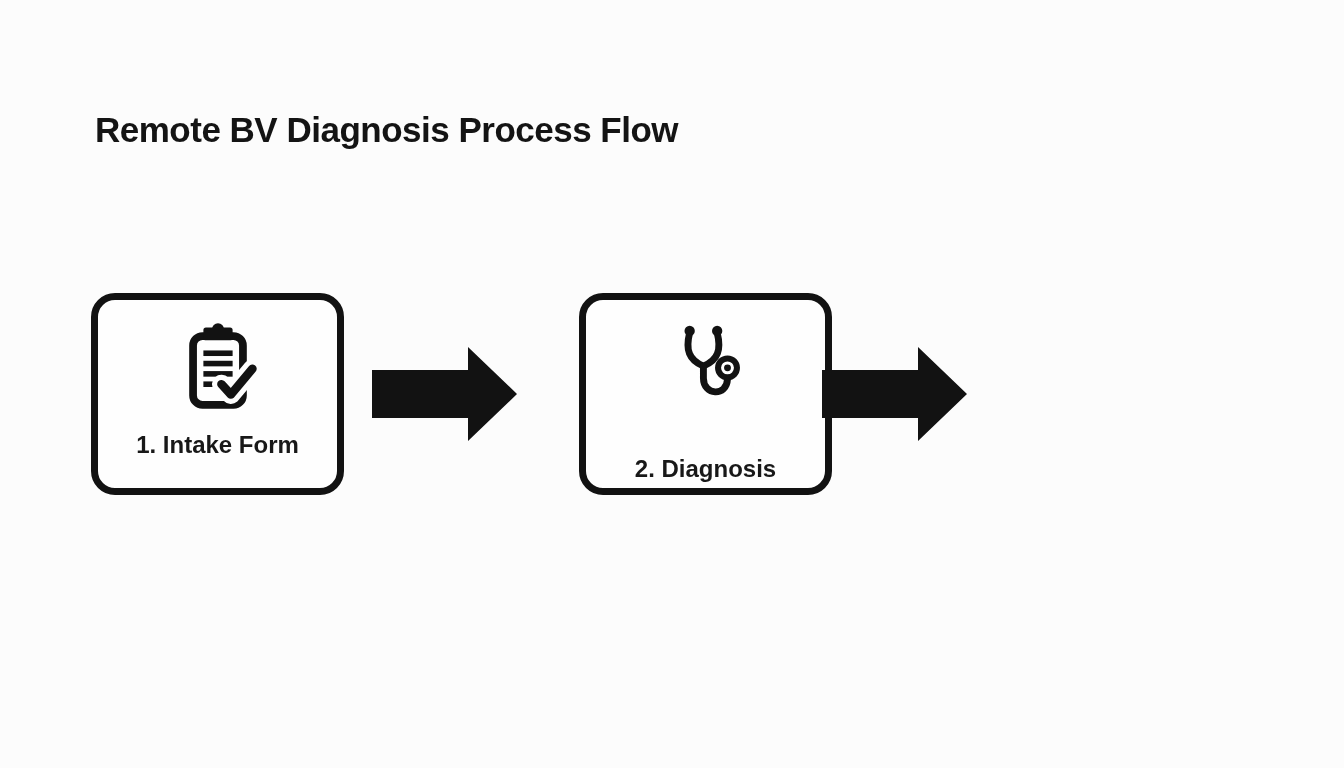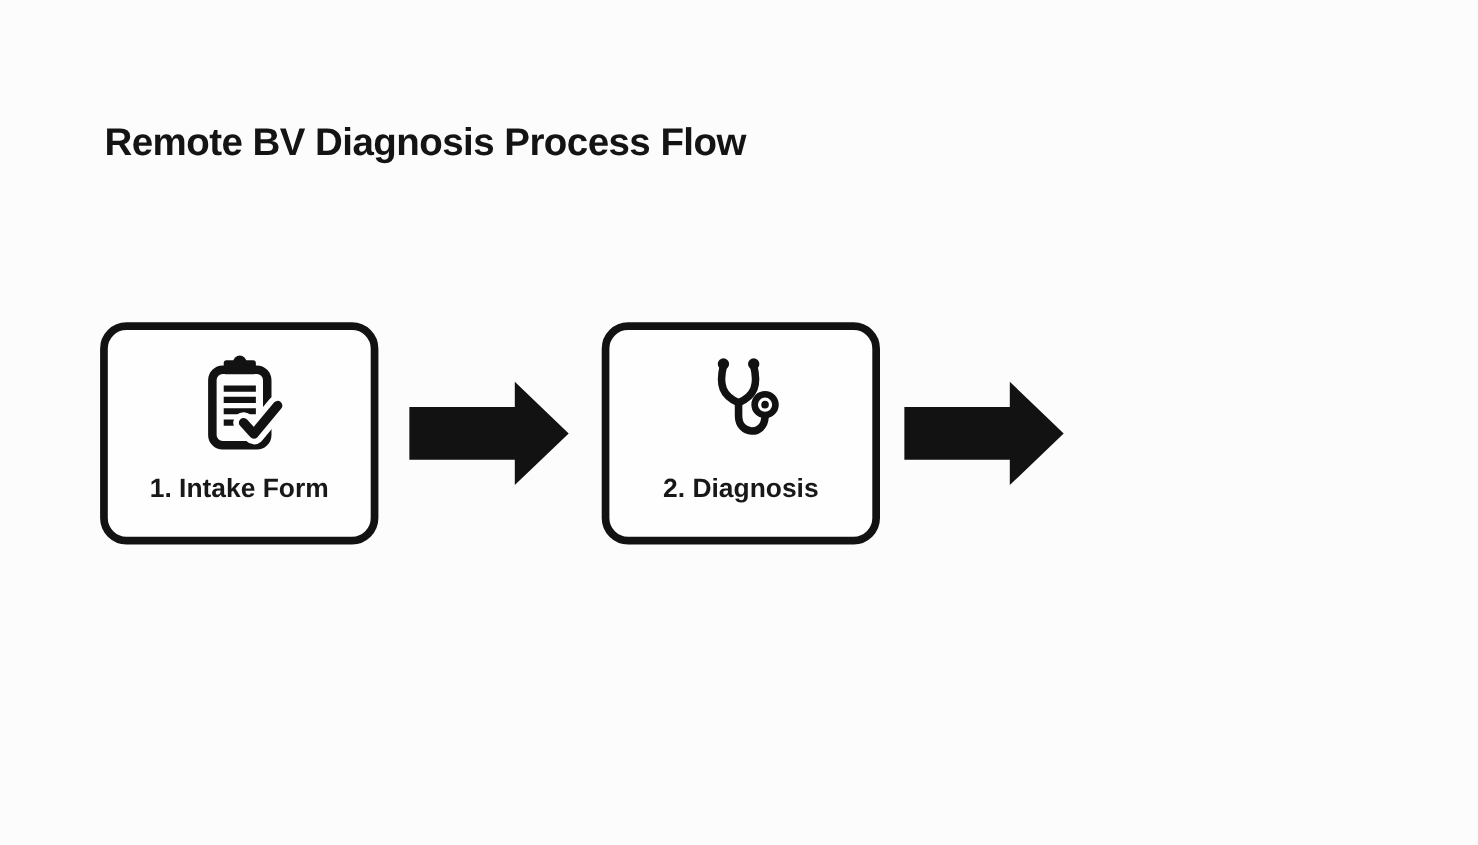--- a/index.html
+++ b/index.html
@@ -39,21 +39,21 @@
     background: #fefefe;
     border: 7px solid #121212;
     border-radius: 24px;
     display: flex;
     flex-direction: column;
     align-items: center;
     justify-content: flex-start;
     padding-top: 21px;
   }
   .step-box.pos-1 { left: 91px; }
-  .step-box.pos-2 { left: 547px; }
+  .step-box.pos-2 { left: 579px; gap: 24px; }
   .step-box.pos-3 { left: 997px; }
   .step-icon {
     width: 92px;
     height: 92px;
     display: flex;
     align-items: center;
     justify-content: center;
   }
   .step-label {
     margin-top: 18px;

